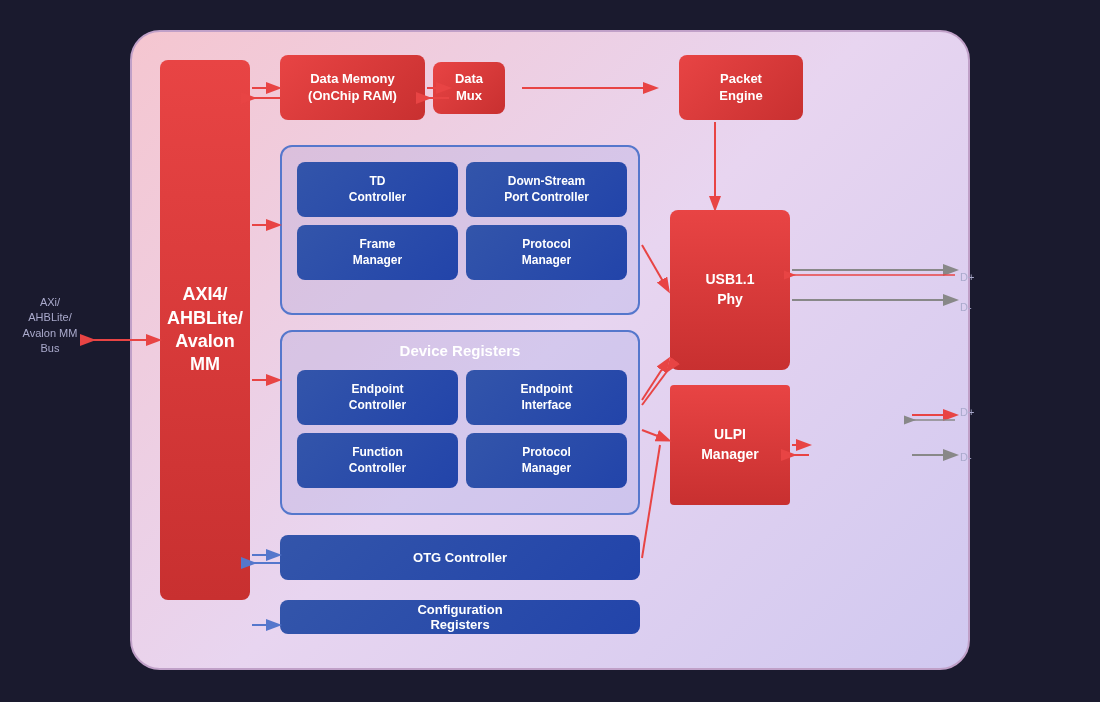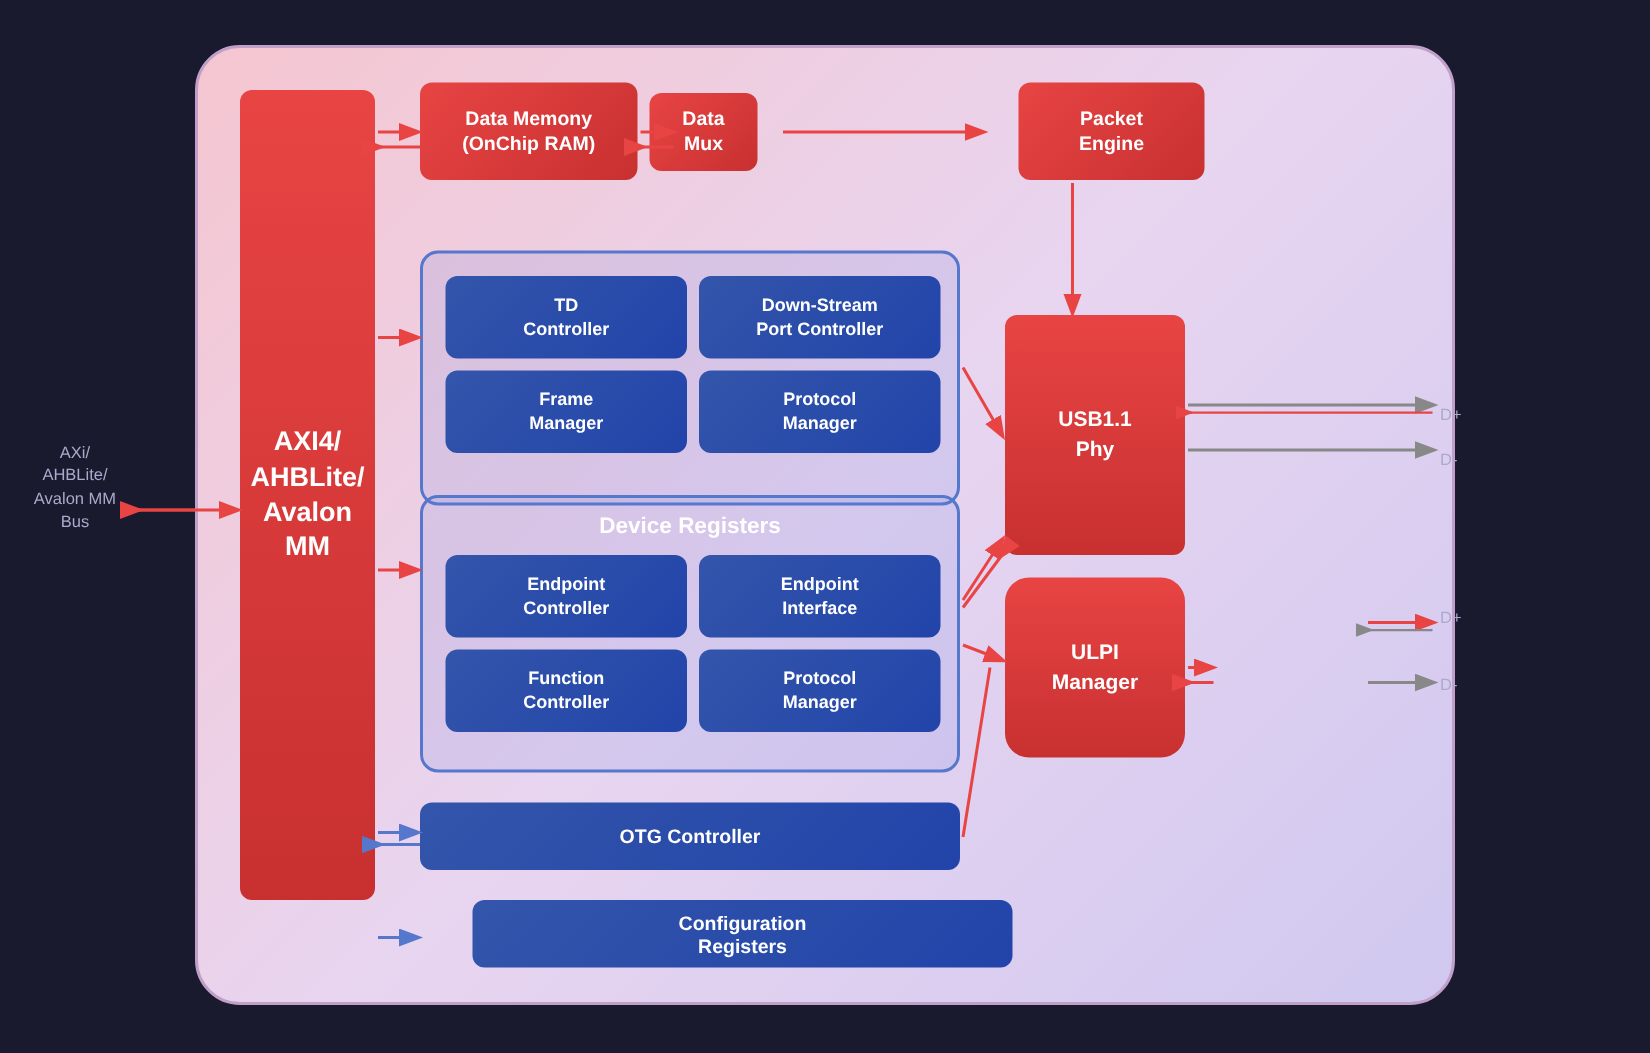--- a/index.html
+++ b/index.html
@@ -115,21 +115,20 @@
     
     .hub-controller-area {
       position: absolute;
       left: 280px;
       top: 145px;
       width: 360px;
       height: 170px;
       border: 2px solid #5577cc;
       border-radius: 12px;
       background: rgba(100, 130, 220, 0.15);
-      margin-top: 22px;
     }
 
     .hub-inner-grid {
       position: absolute;
       left: 15px;
       top: 15px;
       display: grid;
       grid-template-columns: 1fr 1fr;
       gap: 8px;
       width: 330px;
@@ -202,21 +201,21 @@
     }
 
     
     .ulpi-box {
       position: absolute;
       left: 670px;
       top: 385px;
       width: 120px;
       height: 120px;
       background: linear-gradient(180deg, #e84444, #c83030);
-      border-radius: 16px;
+      border-radius: 4px;
       color: white;
       text-align: center;
       font-size: 14px;
       font-weight: 700;
       display: flex;
       align-items: center;
       justify-content: center;
       line-height: 1.4;
     }
 
@@ -256,31 +255,30 @@
       align-items: center;
       justify-content: center;
     }
 
     
     .config-box {
       position: absolute;
       left: 280px;
       top: 600px;
       width: 360px;
-      height: 45px;
+      height: 34px;
       background: linear-gradient(135deg, #3355aa, #2244aa);
       border-radius: 8px;
       color: white;
       text-align: center;
       font-size: 13px;
       font-weight: 600;
       display: flex;
       align-items: center;
       justify-content: center;
-      margin-left: 35px;
     }
 
     
     .arrows-svg {
       position: absolute;
       left: 0;
       top: 0;
       width: 1100px;
       height: 702px;
       pointer-events: none;

